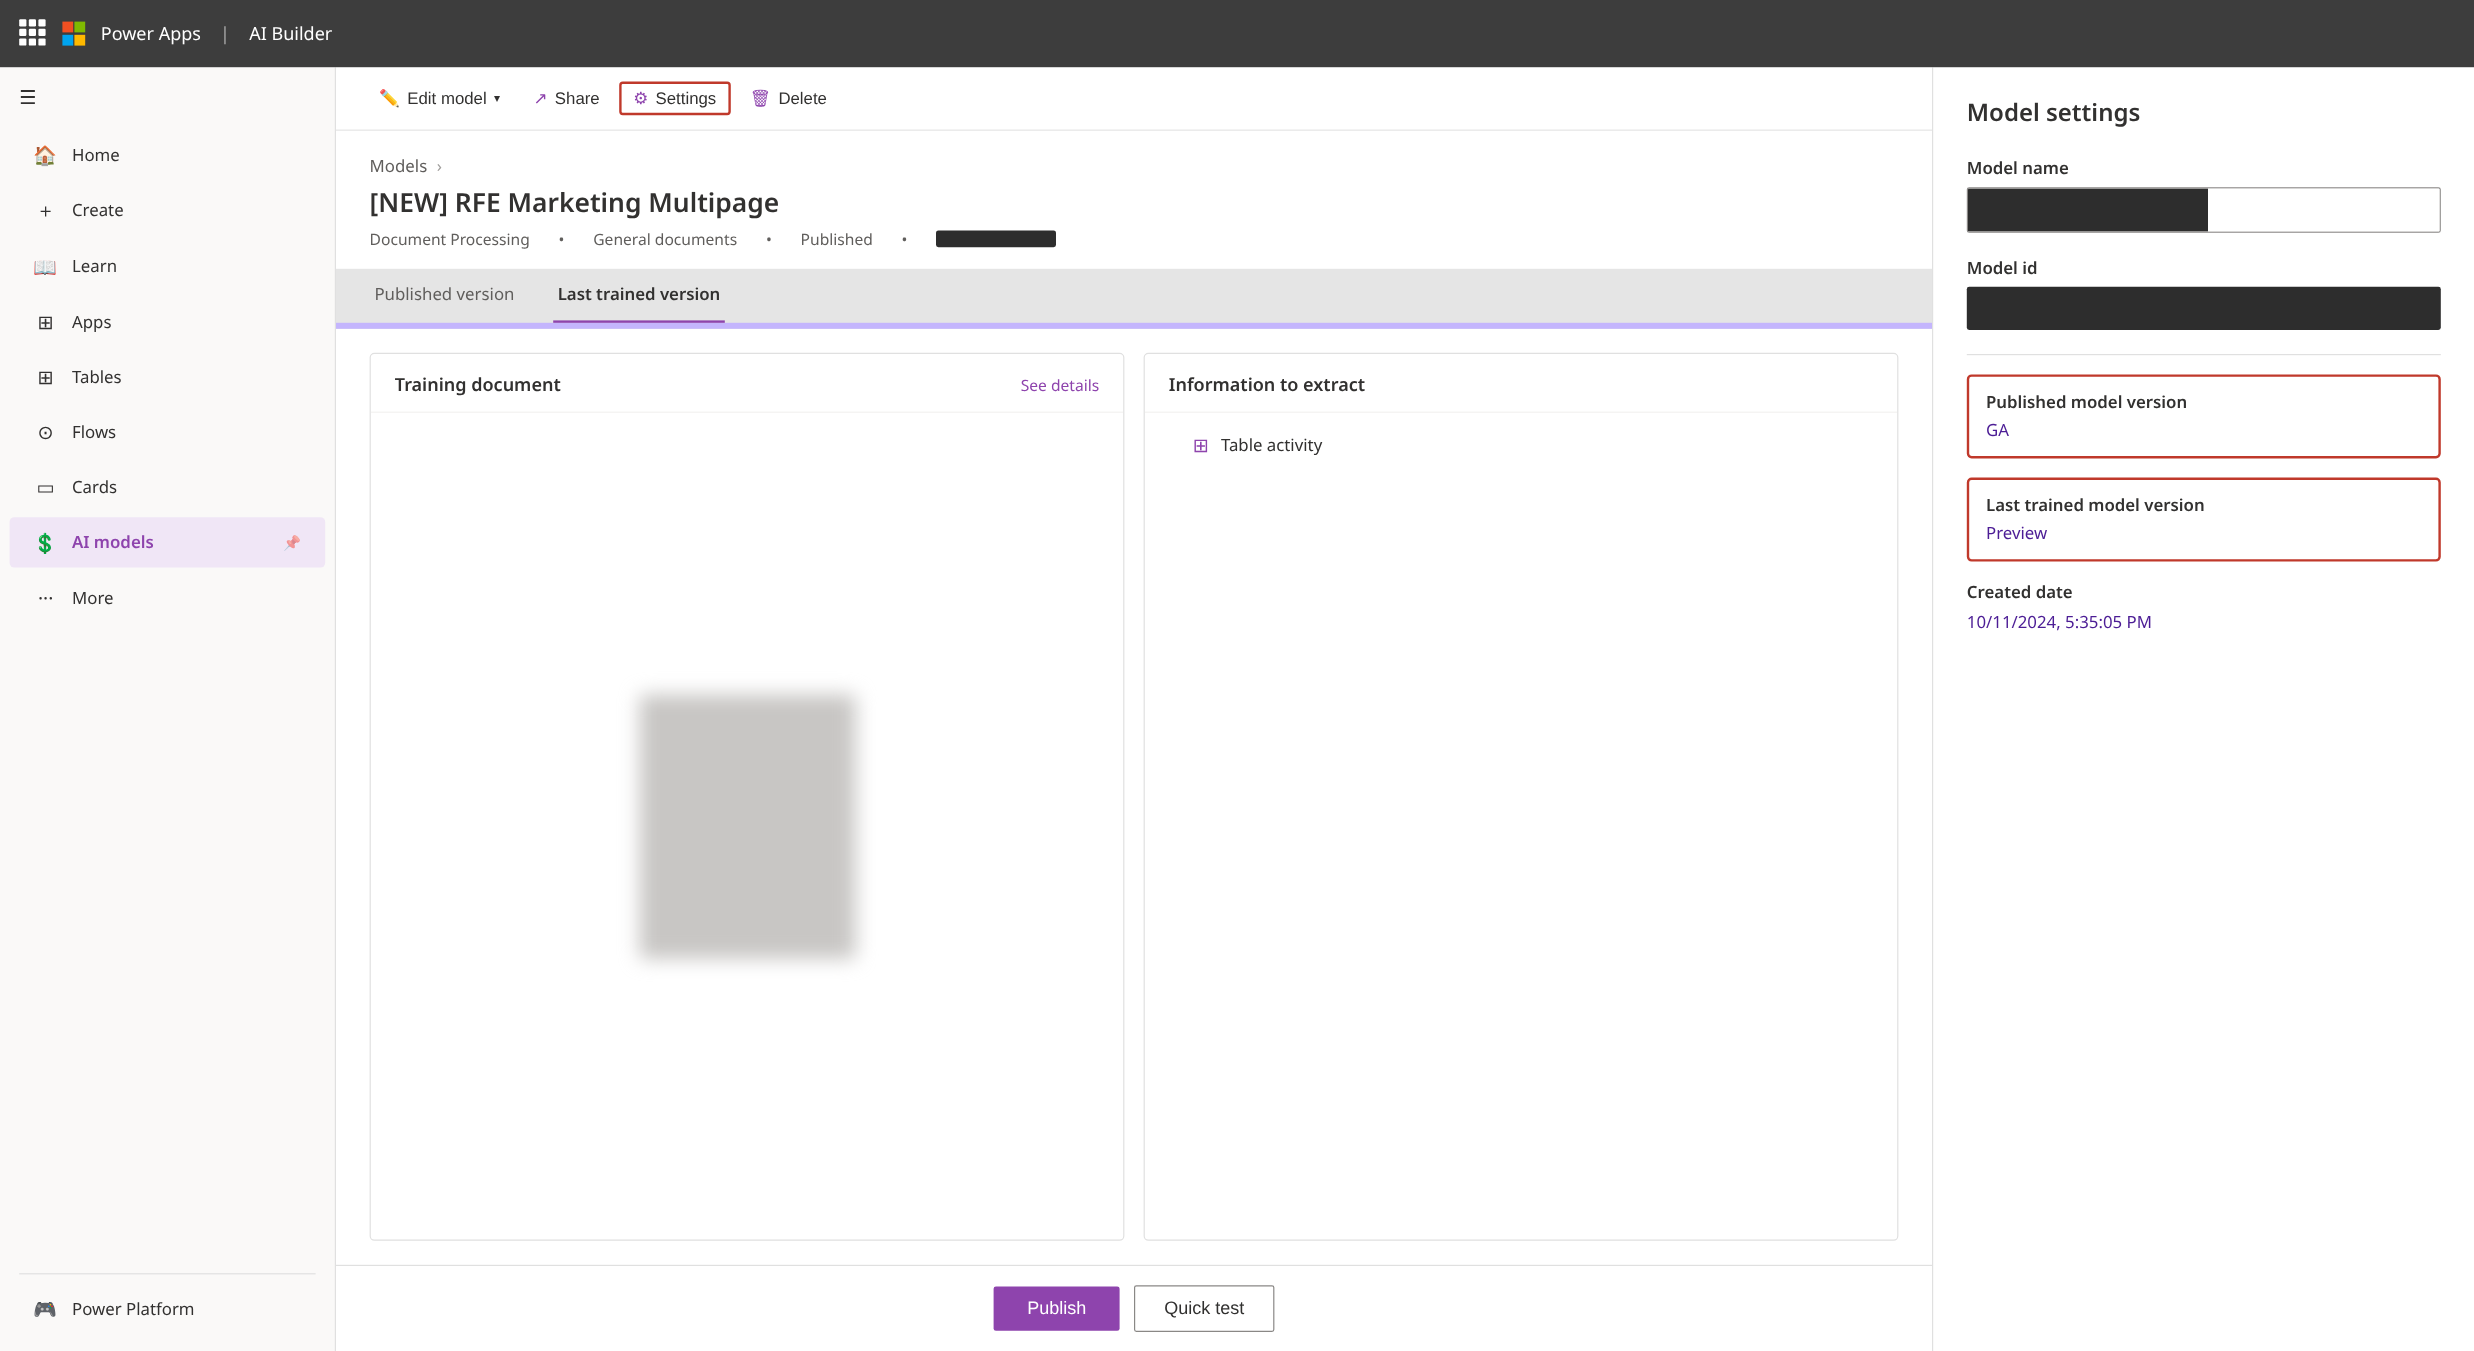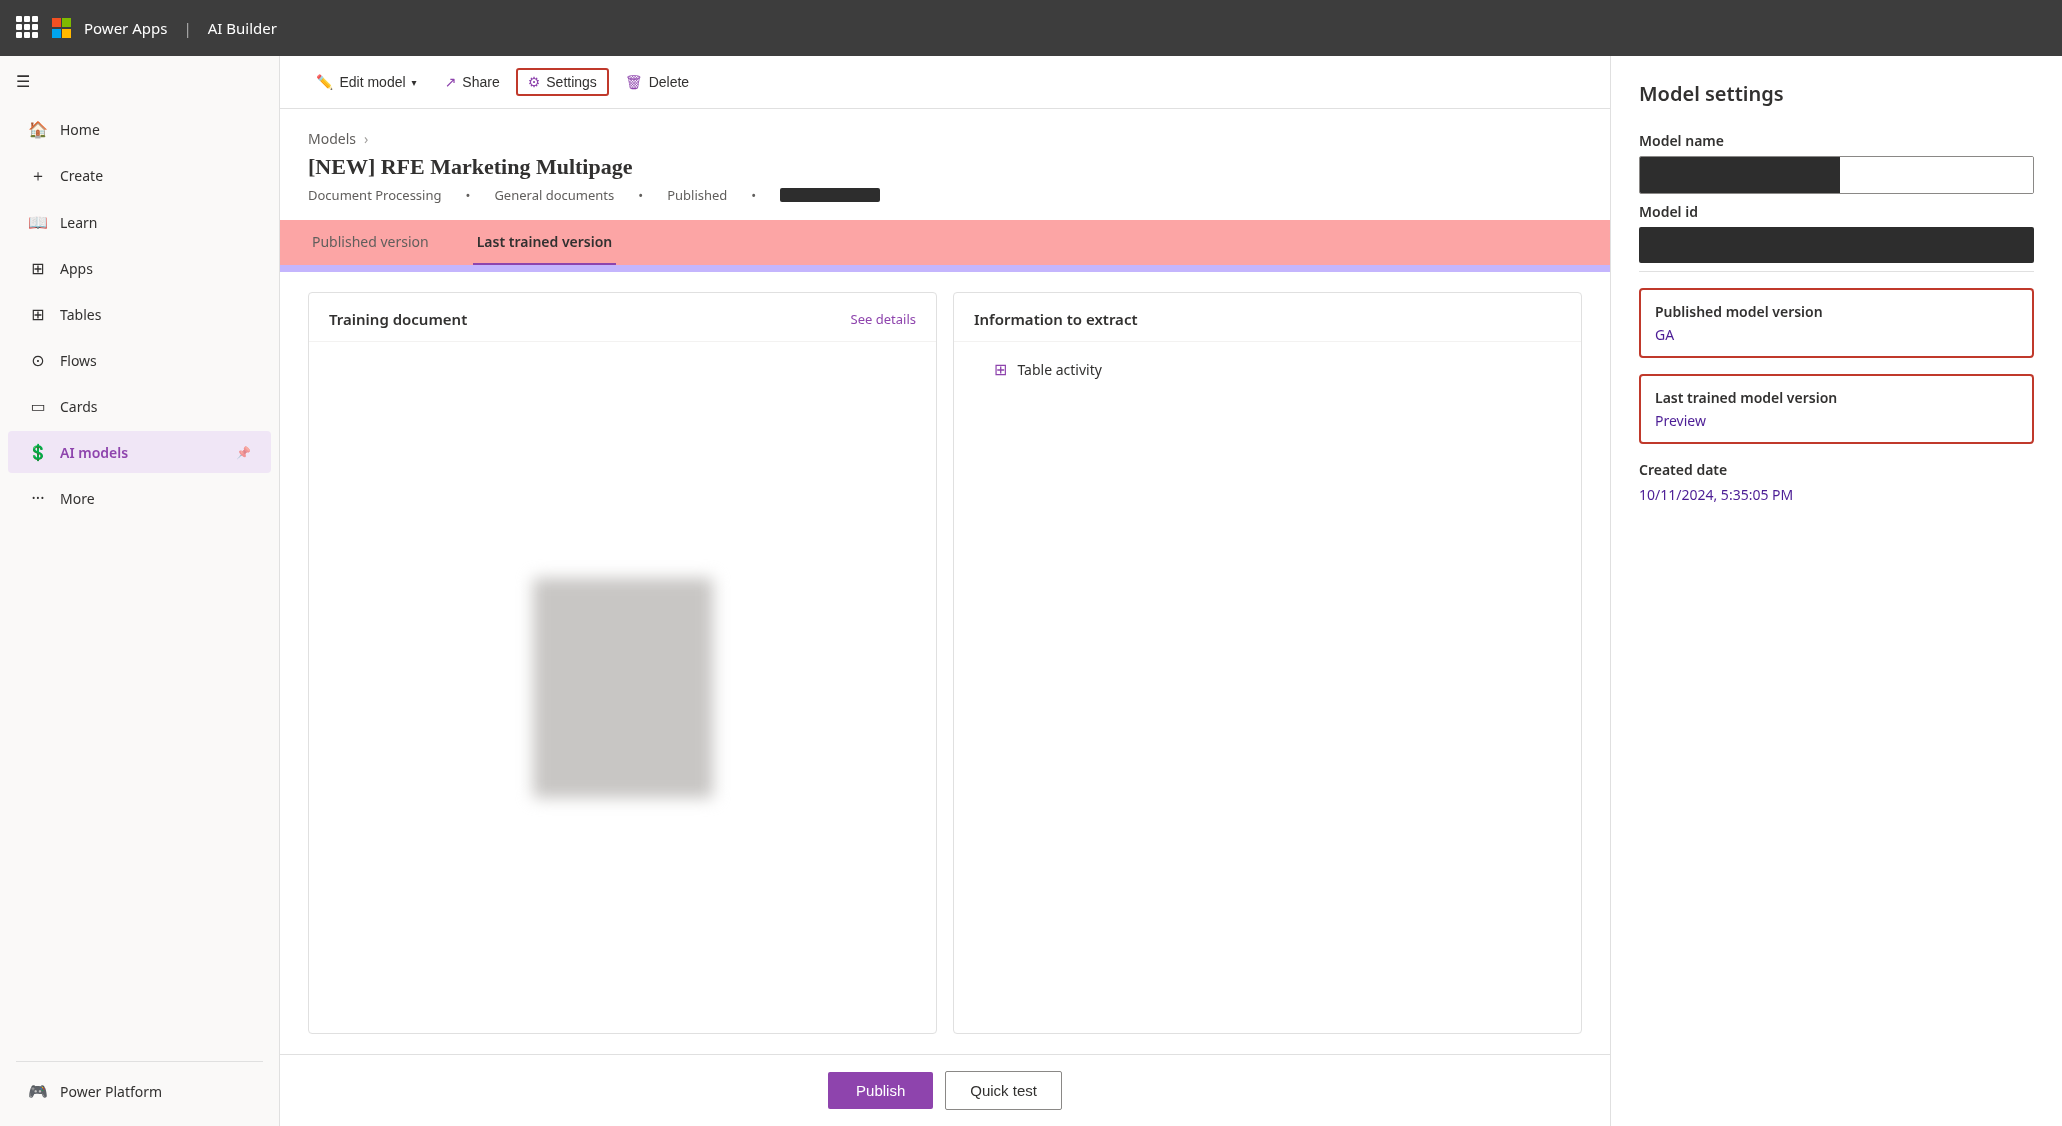--- a/index.html
+++ b/index.html
@@ -120,38 +120,38 @@
     .breadcrumb {
       display: flex;
       align-items: center;
       gap: 8px;
       font-size: 14px;
       color: #605e5c;
       margin-bottom: 6px;
     }
     .breadcrumb-link { cursor: pointer; color: #605e5c; }
     .breadcrumb-chevron { color: #a19f9d; }
-    .page-title { font-size: 22px; font-weight: 600; color: #323130; margin-bottom: 6px; font-family: Liberation Serif, serif; }
+    .page-title { font-size: 22px; font-weight: 600; color: #323130; margin-bottom: 6px; }
     .page-meta { font-size: 13px; color: #605e5c; display: flex; align-items: center; gap: 24px; }
     .meta-redacted {
       display: inline-block;
       width: 100px; height: 14px;
       background: #2d2d2d;
       border-radius: 2px;
       vertical-align: middle;
     }
 
     
     .tabs {
       display: flex;
-      gap: 12px;
+      gap: 0;
       padding: 0 28px;
-      border-bottom: 7px solid #c4b5fd;
+      border-bottom: 5px solid #c4b5fd;
       margin-top: 16px;
-      background: #fca5a5;
+      background: #e5e5e5;
       flex-shrink: 0;
     }
     .tab {
       padding: 12px 4px;
       margin-right: 28px;
       cursor: pointer;
       font-size: 14px;
       color: #605e5c;
       border-bottom: 2px solid transparent;
       user-select: none;
@@ -262,21 +262,21 @@
     
     .settings-panel {
       width: 452px;
       background: #fff;
       border-left: 1px solid #e0e0e0;
       padding: 24px 28px;
       overflow-y: auto;
       flex-shrink: 0;
     }
     .settings-title { font-size: 20px; font-weight: 600; color: #323130; margin-bottom: 24px; }
-    .settings-field { margin-bottom: 8px; }
+    .settings-field { margin-bottom: 20px; }
     .settings-label { font-size: 14px; font-weight: 600; color: #323130; margin-bottom: 6px; }
     .settings-value-box {
       width: 100%;
       background: #2d2d2d;
       border-radius: 2px;
       height: 36px;
       display: flex;
       align-items: center;
     }
     .settings-input-partial {

